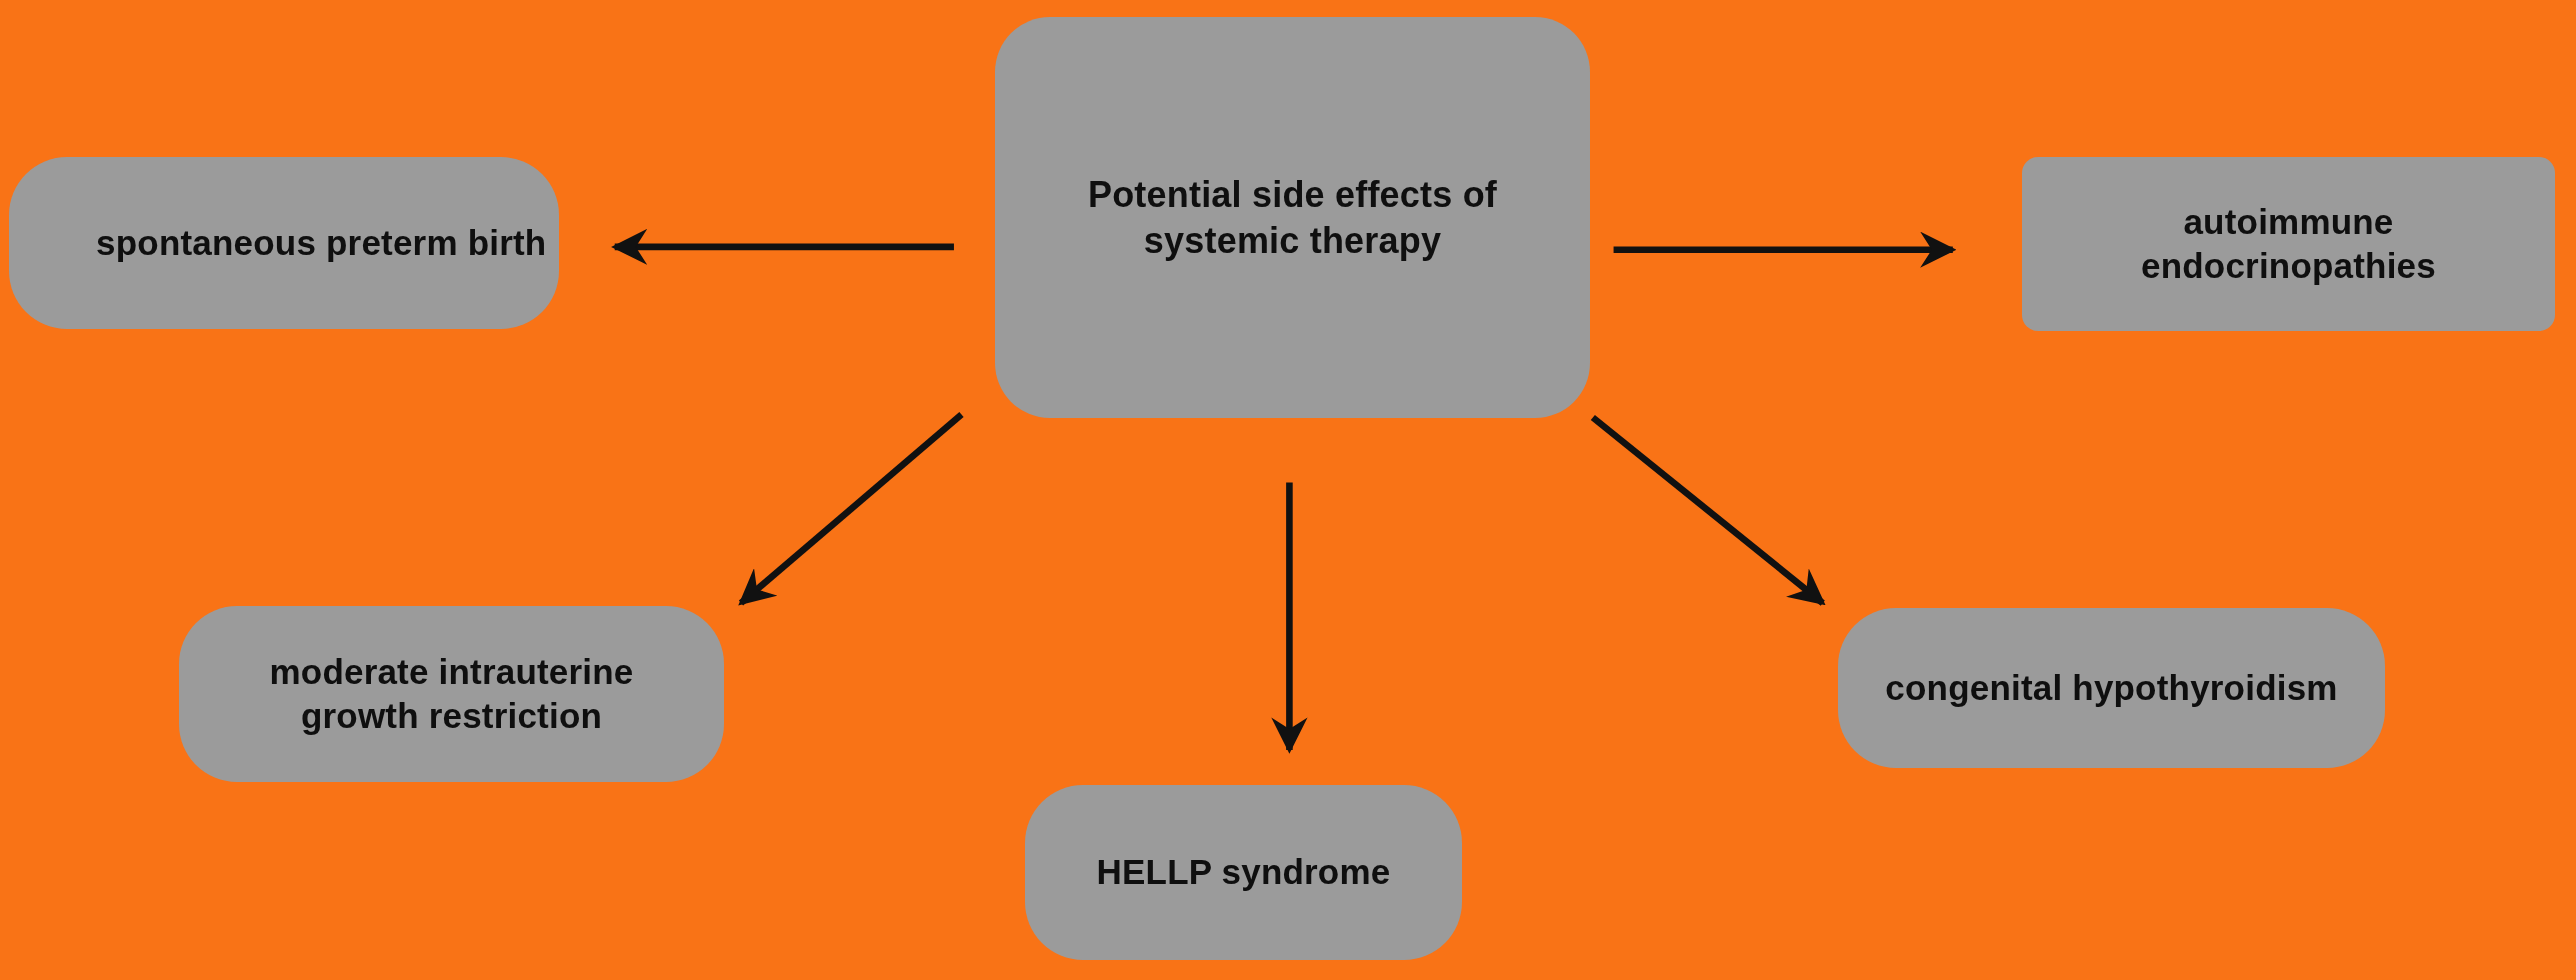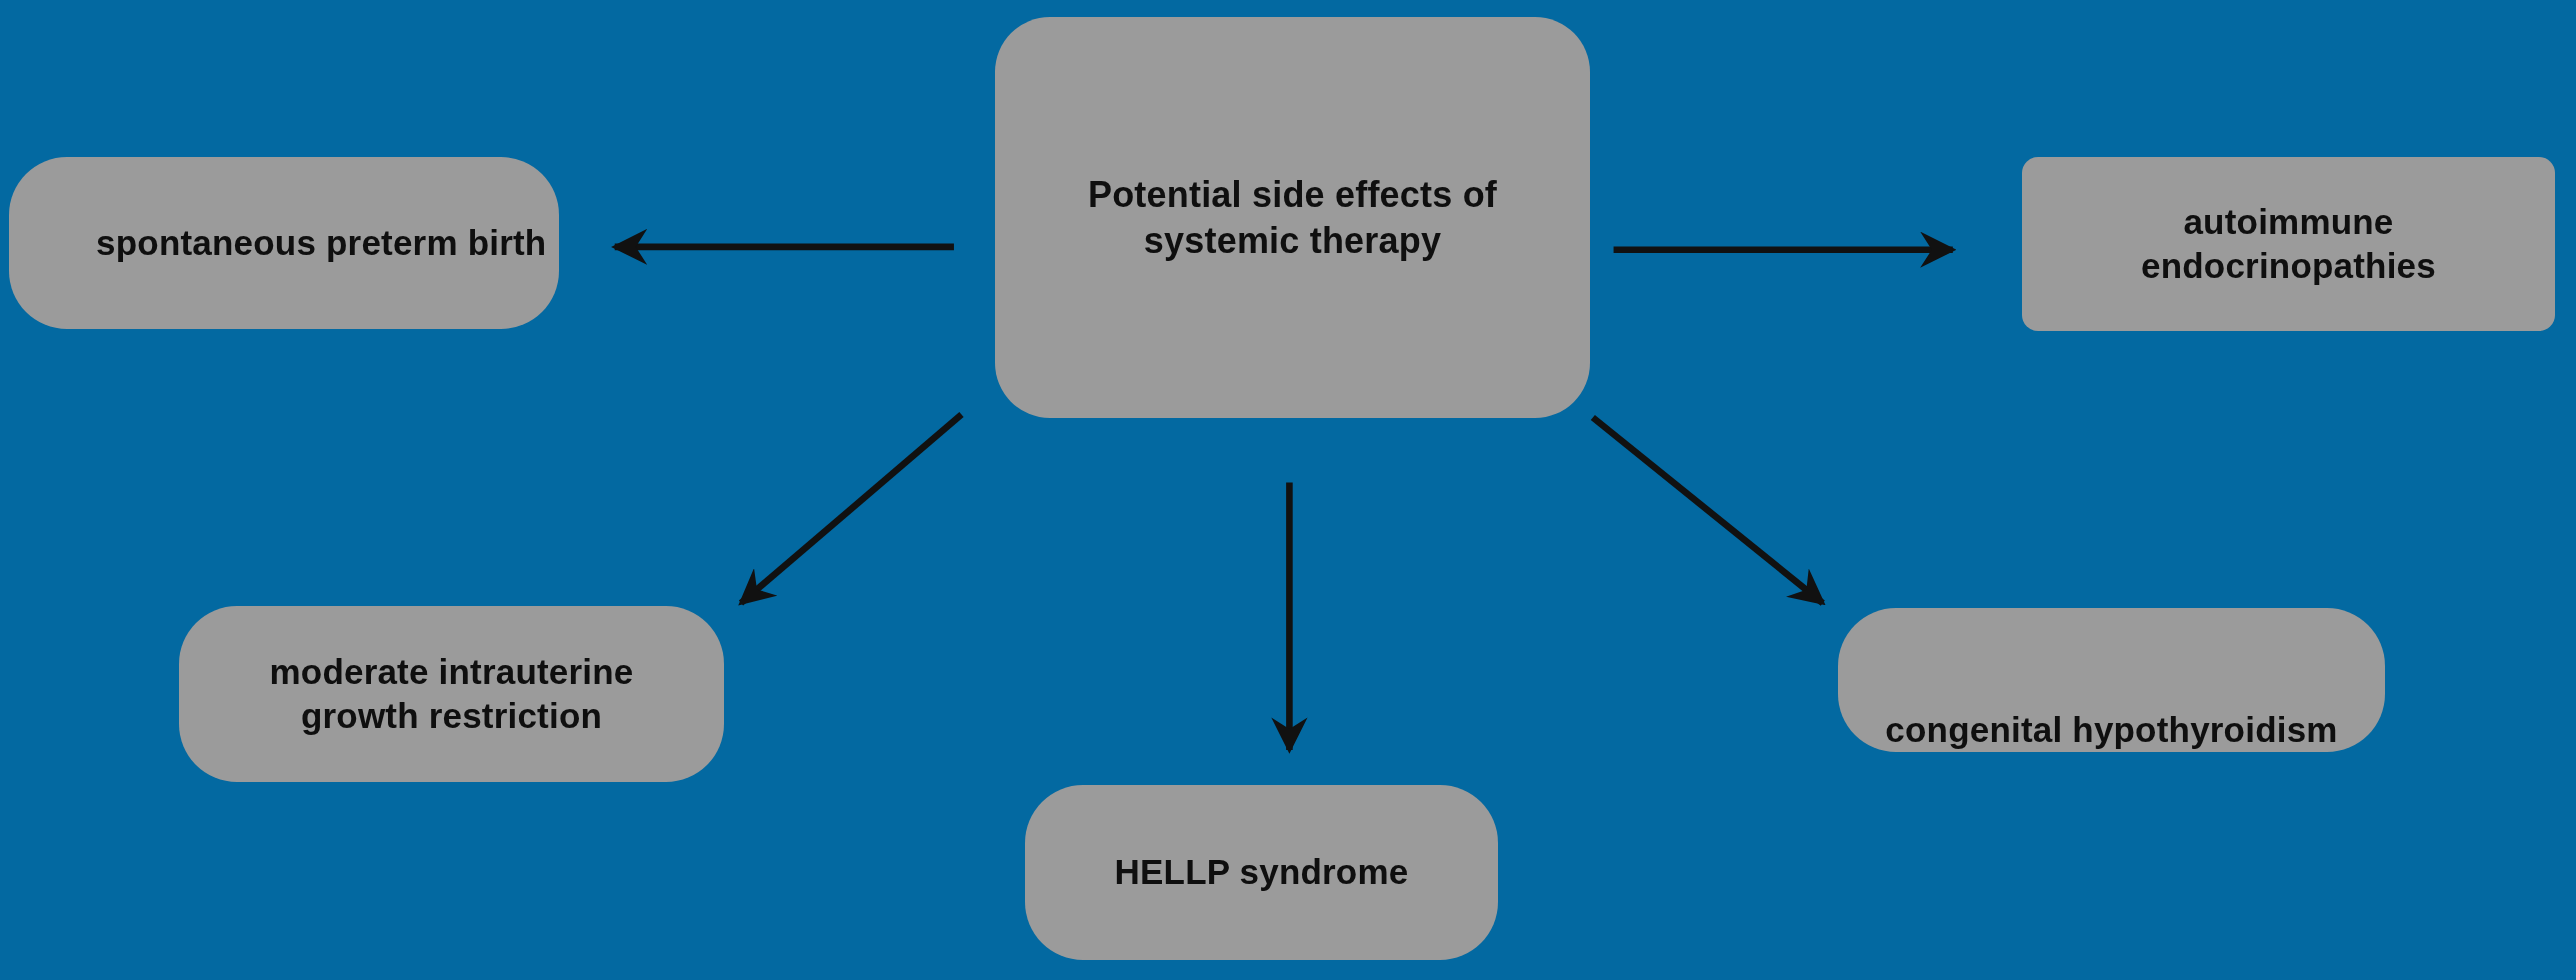--- a/index.html
+++ b/index.html
@@ -4,21 +4,21 @@
 <style>
   html, body {
     margin: 0;
     padding: 0;
     background: #ffffff;
   }
   .canvas {
     position: relative;
     width: 2576px;
     height: 980px;
-    background: #0369a1;
+    background: #f97316;
     font-family: "Liberation Sans", sans-serif;
     overflow: hidden;
   }
   .edges-layer {
     position: absolute;
     left: 0;
     top: 0;
     width: 2576px;
     height: 980px;
     pointer-events: none;
@@ -67,33 +67,32 @@
     left: 179px;
     top: 606px;
     width: 545px;
     height: 176px;
     border-radius: 58px;
     padding: 12px 57px;
   }
   .node-bottom-center {
     left: 1025px;
     top: 785px;
-    width: 473px;
+    width: 437px;
     height: 175px;
     border-radius: 58px;
     padding: 16px 38px;
   }
   .node-bottom-right {
     left: 1838px;
     top: 608px;
     width: 547px;
-    height: 144px;
+    height: 160px;
     border-radius: 58px;
     padding: 0 17px;
-    align-items: flex-end;
   }
 </style>
 </head>
 <body>
 
 <div class="canvas">
 
   <svg class="edges-layer" width="2576" height="980" viewBox="0 0 2733 1040" xmlns="http://www.w3.org/2000/svg">
     <defs>
       <marker id="arrowhead" viewBox="0 0 10 10" refX="9" refY="5" markerWidth="5.5" markerHeight="5.5" orient="auto" markerUnits="strokeWidth">

